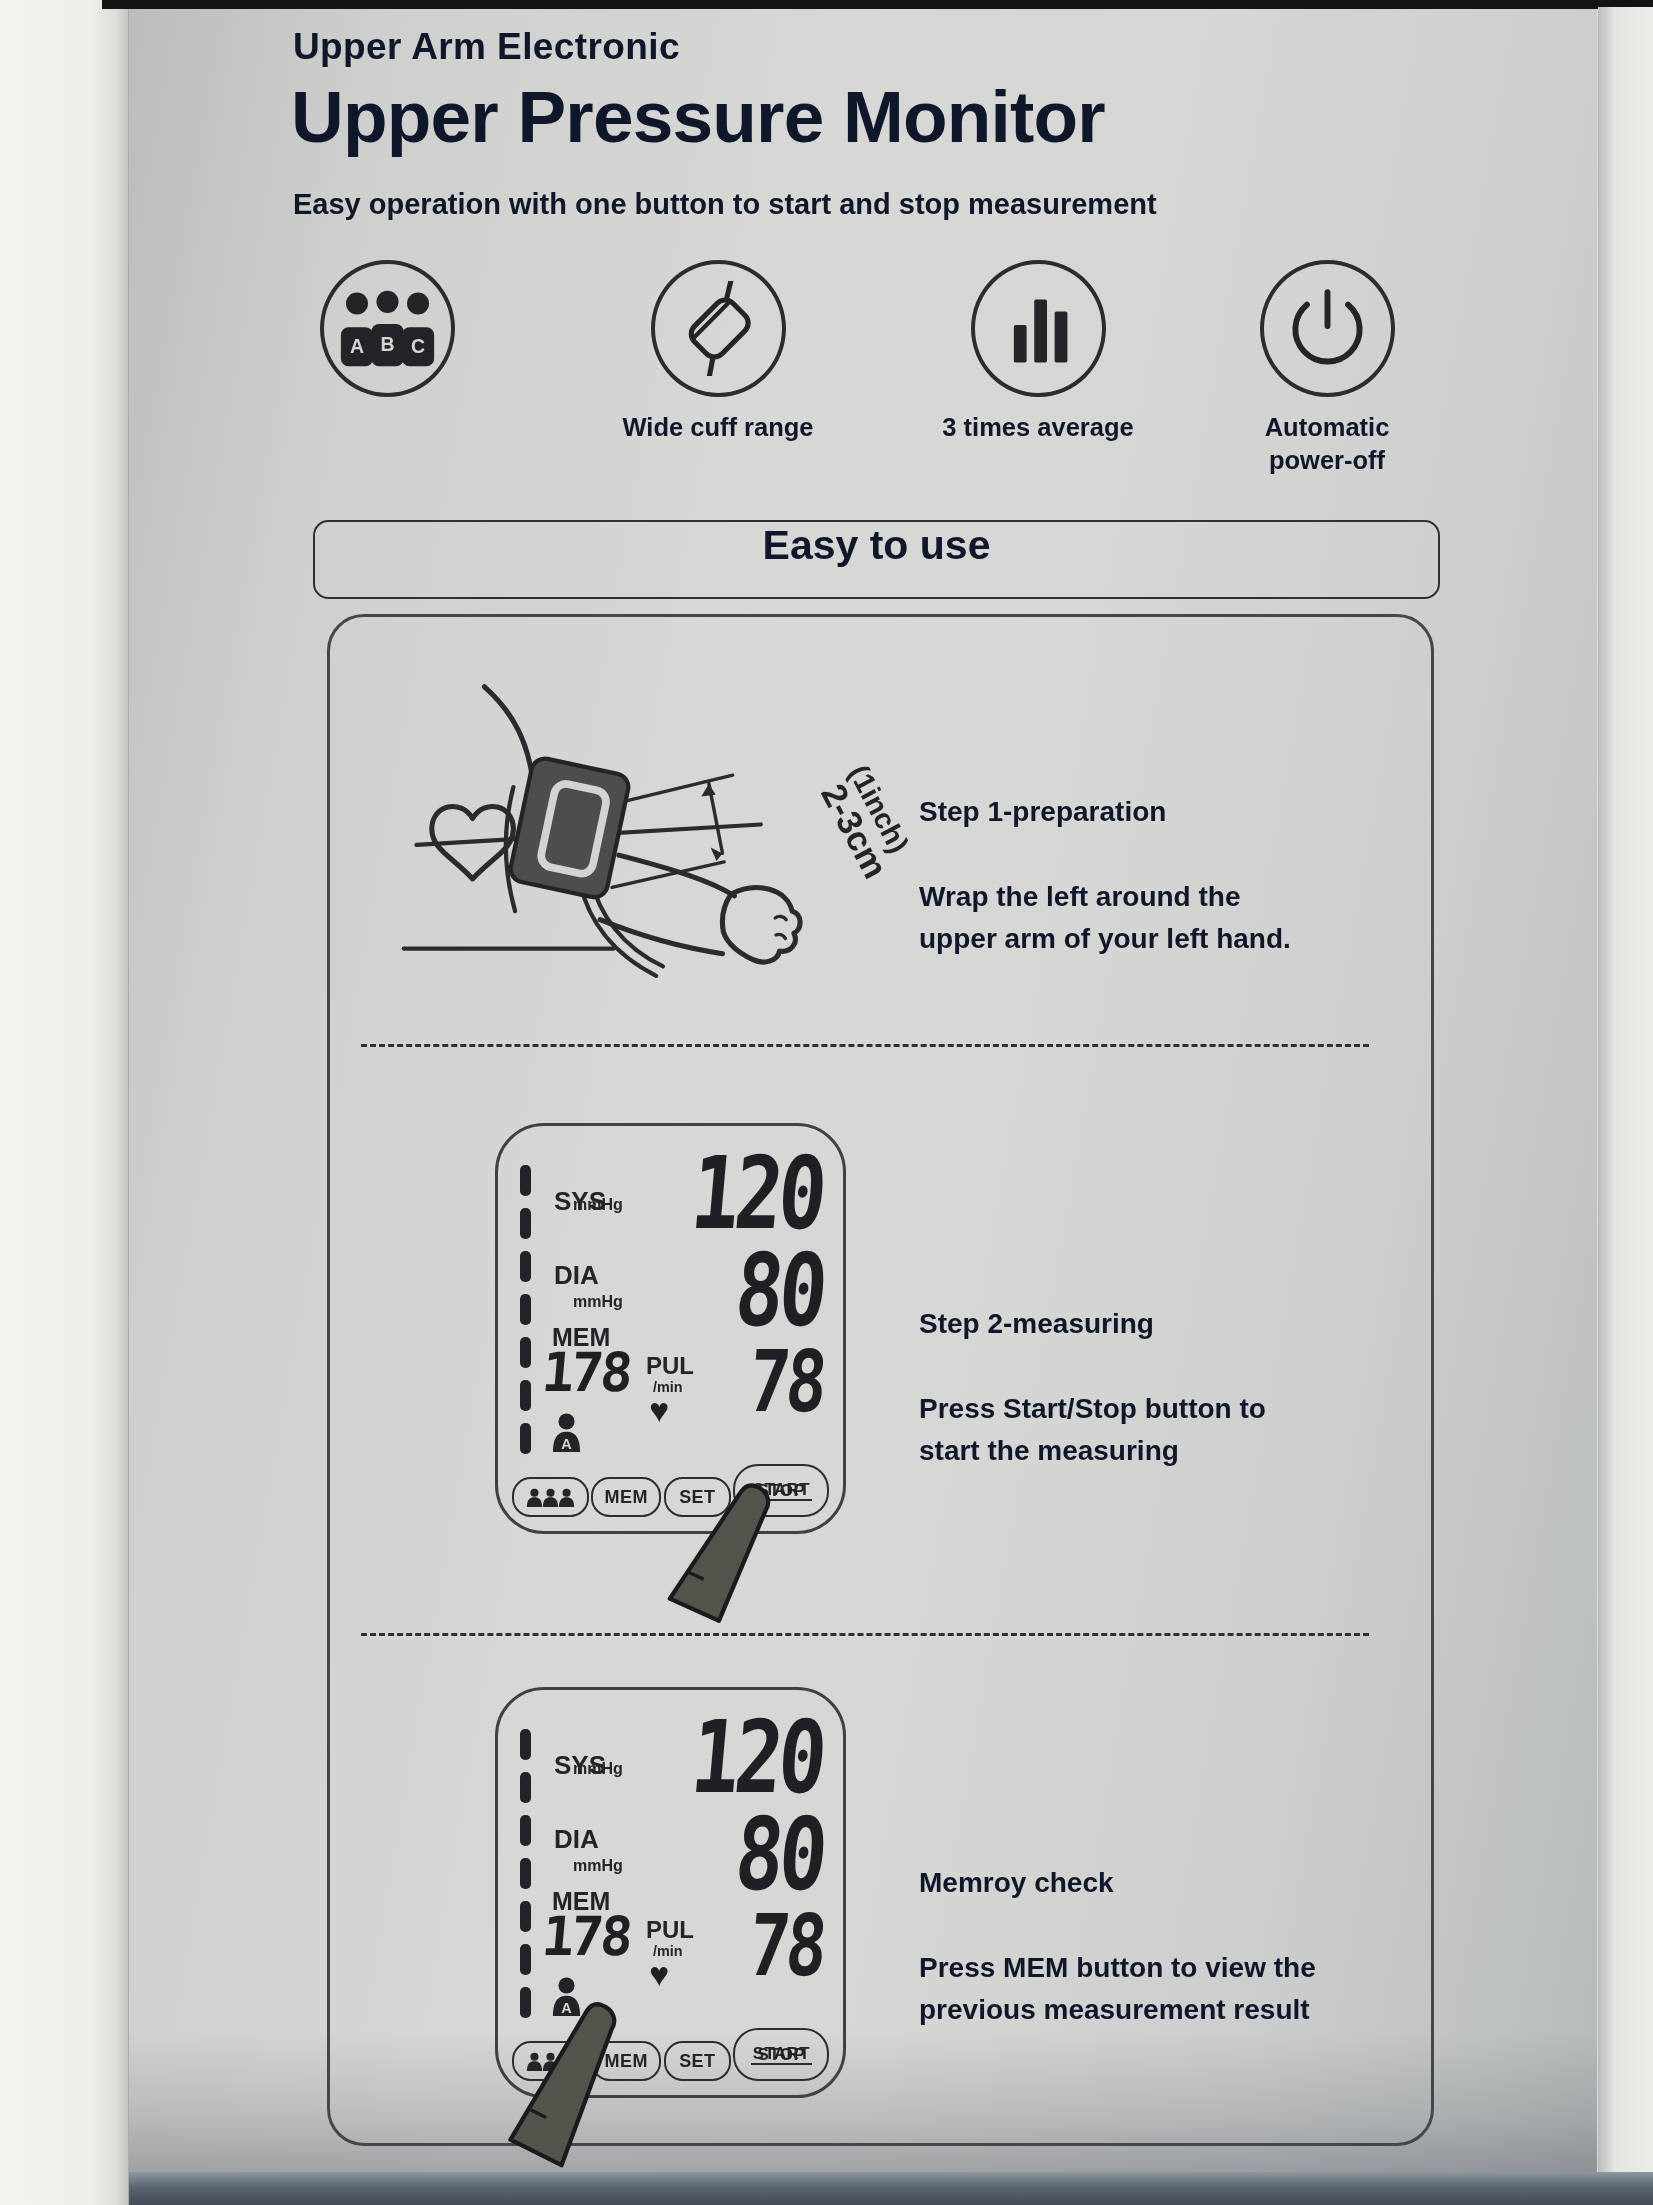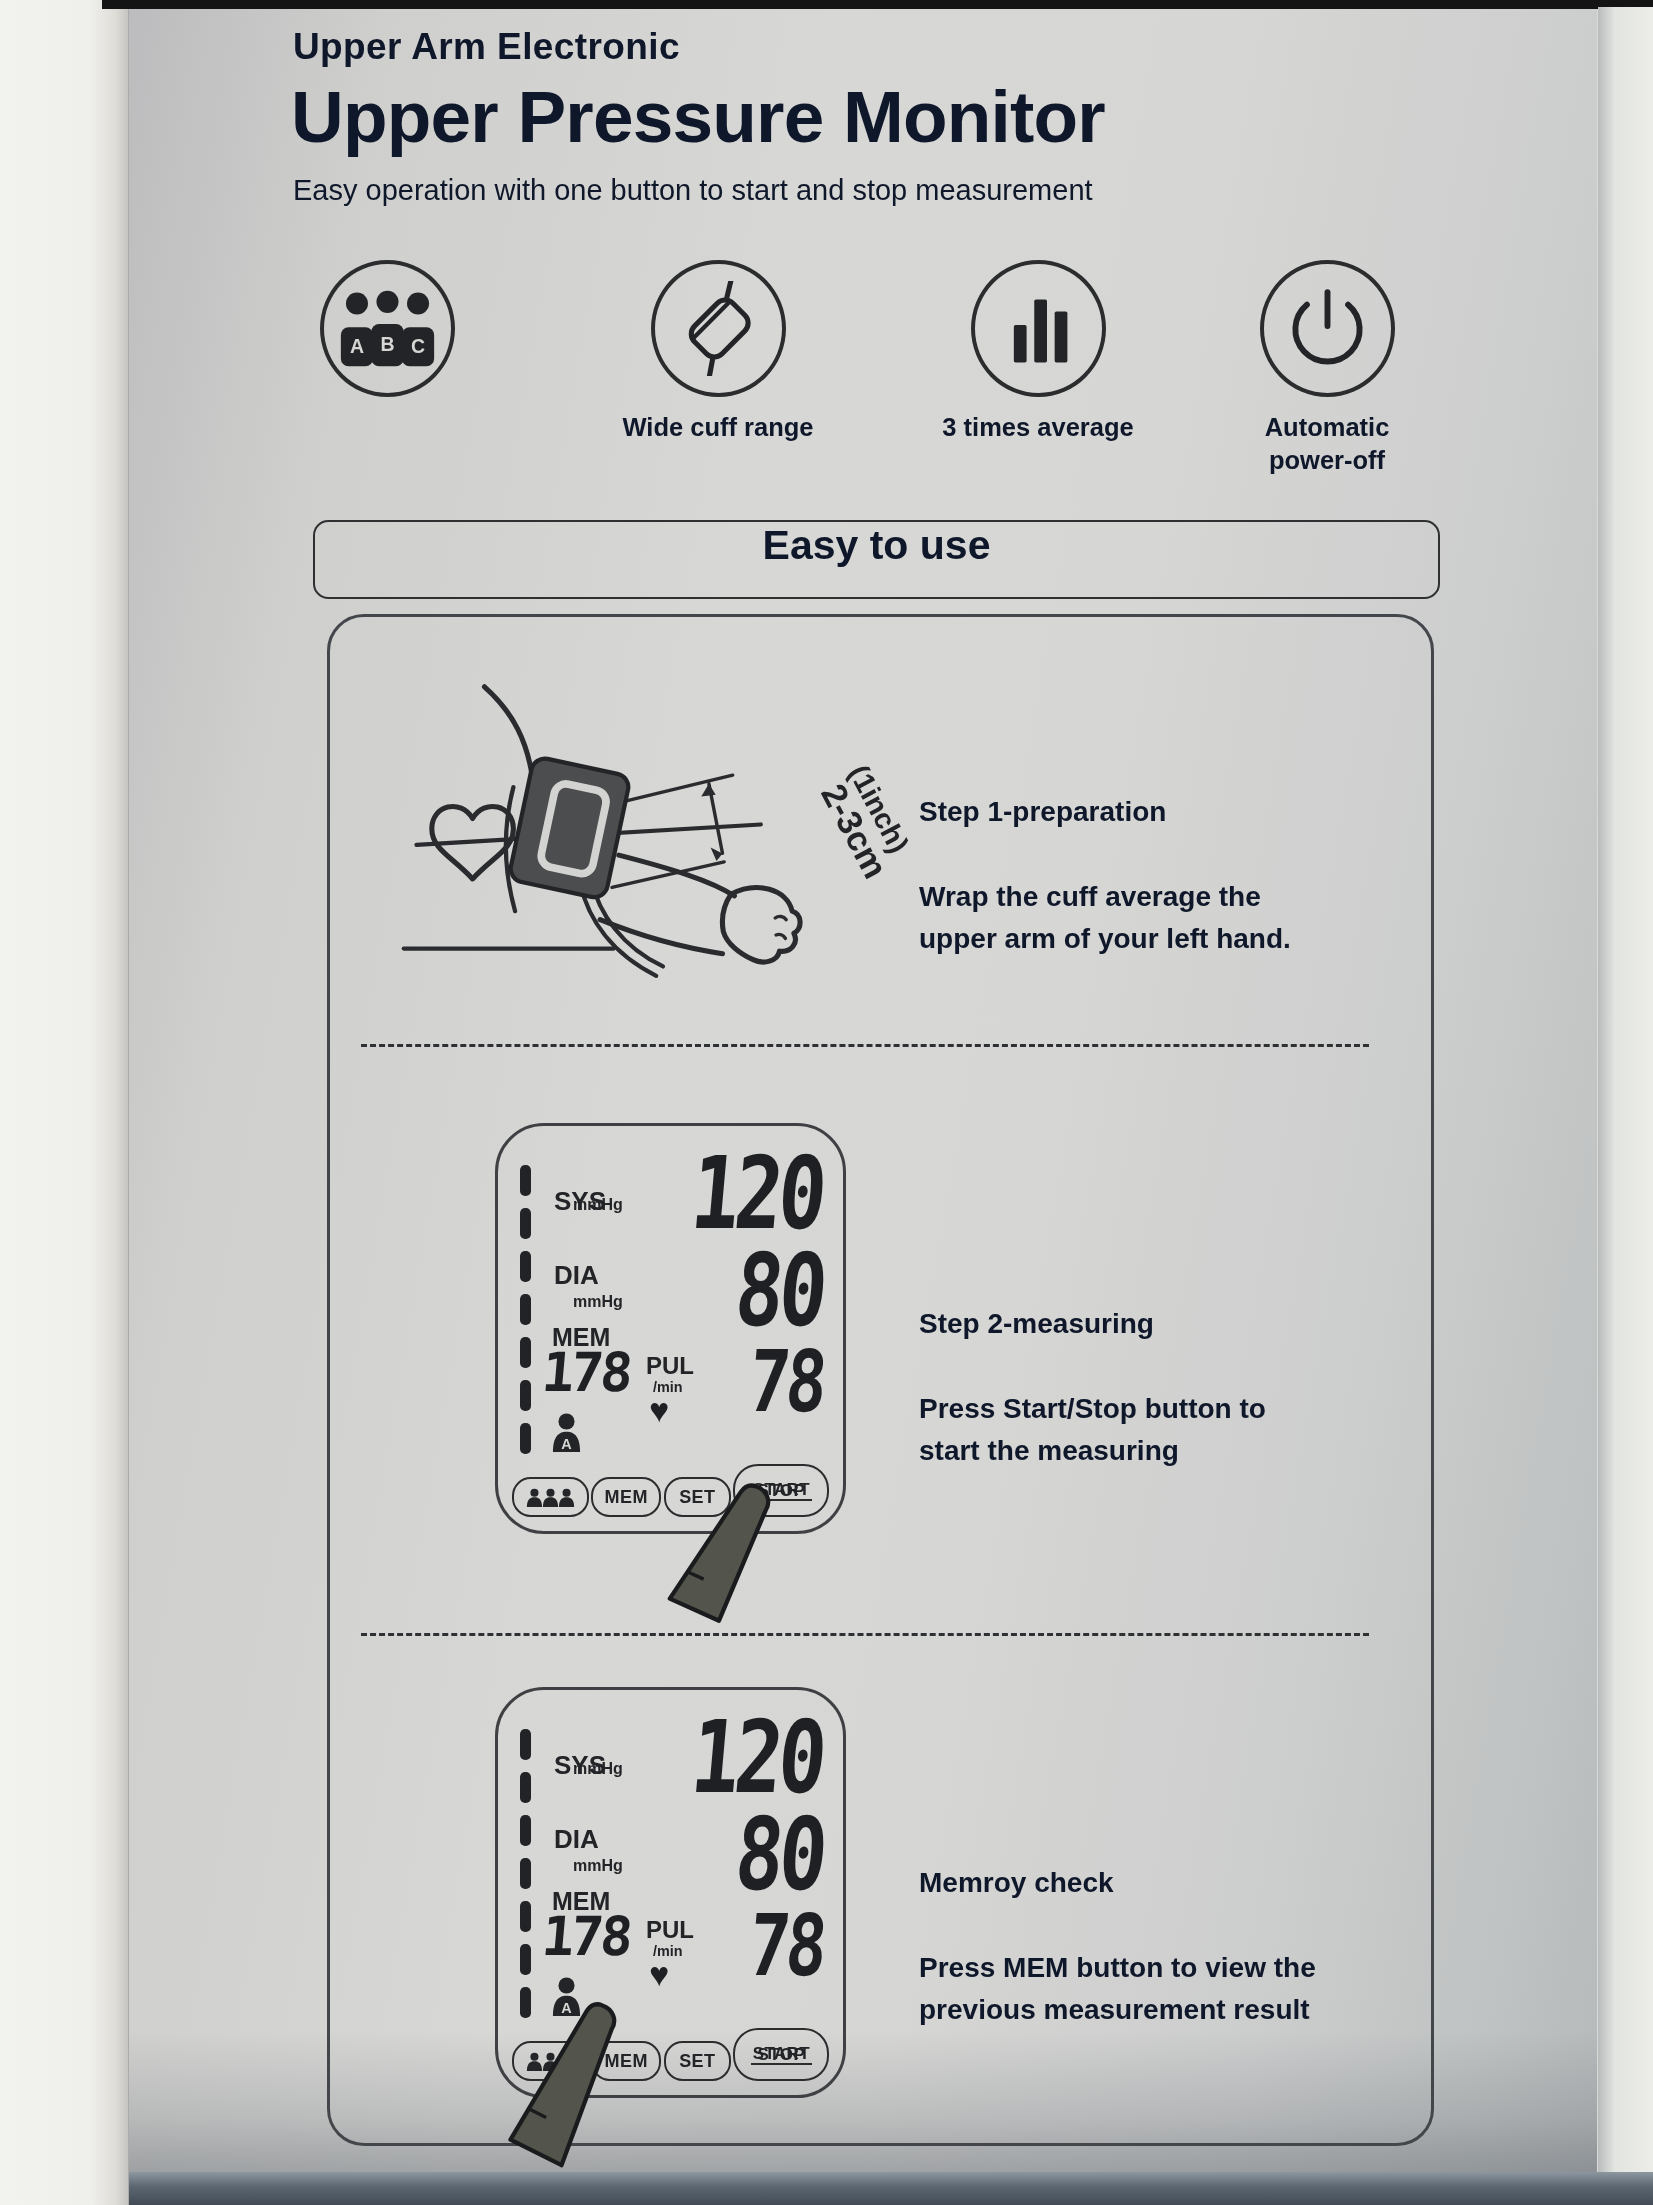--- a/index.html
+++ b/index.html
@@ -19,21 +19,21 @@
       linear-gradient(100deg,#bcbcbe 0%,#cfcfcd 14%,#d7d7d5 38%,#d6d6d4 60%,#cccdcd 80%,#bfc2c2 93%,#b6b9ba 100%);}
   #top-strip{left:102px;top:0;width:1552px;height:8.5px;background:#141414;}
   #side-face{left:1598px;top:6.8px;width:56px;height:2176px;
     background:linear-gradient(90deg,#b9bcbc 0%,#e3e5e1 30%,#ecede9 100%);}
   #bottom-edge{left:129px;top:2172px;width:1525px;height:33px;
     background:linear-gradient(180deg,#8d97a0 0%,#5c6670 45%,#434c56 100%);}
 
   
   #kicker{left:293px;top:25.5px;font-size:37px;font-weight:700;letter-spacing:0.4px;}
   #title{left:291px;top:75px;font-size:73px;font-weight:700;letter-spacing:-0.8px;}
-  #subtitle{left:293px;top:174px;font-size:29px;font-weight:400;}
+  #subtitle{left:293px;top:188px;font-size:29px;font-weight:700;}
 
   
   .feature{top:260px;width:238px;text-align:center;}
   .feature .ring{width:127px;height:129px;border:4.2px solid #2b2c2e;border-radius:50%;
     margin:0 auto;display:flex;align-items:center;justify-content:center;}
   .feature .flabel{margin-top:13.6px;font-size:25.5px;font-weight:700;line-height:1.32;white-space:pre-line;}
   #feature-0{left:268px;} #feature-1{left:599px;} #feature-2{left:919px;} #feature-3{left:1208px;}
 
   
   #banner{left:313px;top:520px;width:1123px;height:75px;border:2.5px solid #2f3032;border-radius:15.3px;
@@ -197,21 +197,21 @@
   </g>
 
   <g transform="translate(545,152) rotate(62)" fill="#232427">
     <text x="-6" y="-40" font-size="34" font-weight="bold">(1inch)</text>
     <text x="0" y="0" font-size="41" font-weight="bold">2-3cm</text>
   </g>
 </svg>
 
 <div class="abs ink step-text" id="step1-text">
   <span>Step 1-preparation</span><br>
-  <span>Wrap the cuff average the
+  <span>Wrap the left around the
 upper arm of your left hand.</span>
 </div>
 
 <div class="abs dashed" id="dash-1"></div>
 
 <div class="abs lcd" id="lcd-1">
   <div class="scale-bar">
       <i></i>
       <i></i>
       <i></i>

